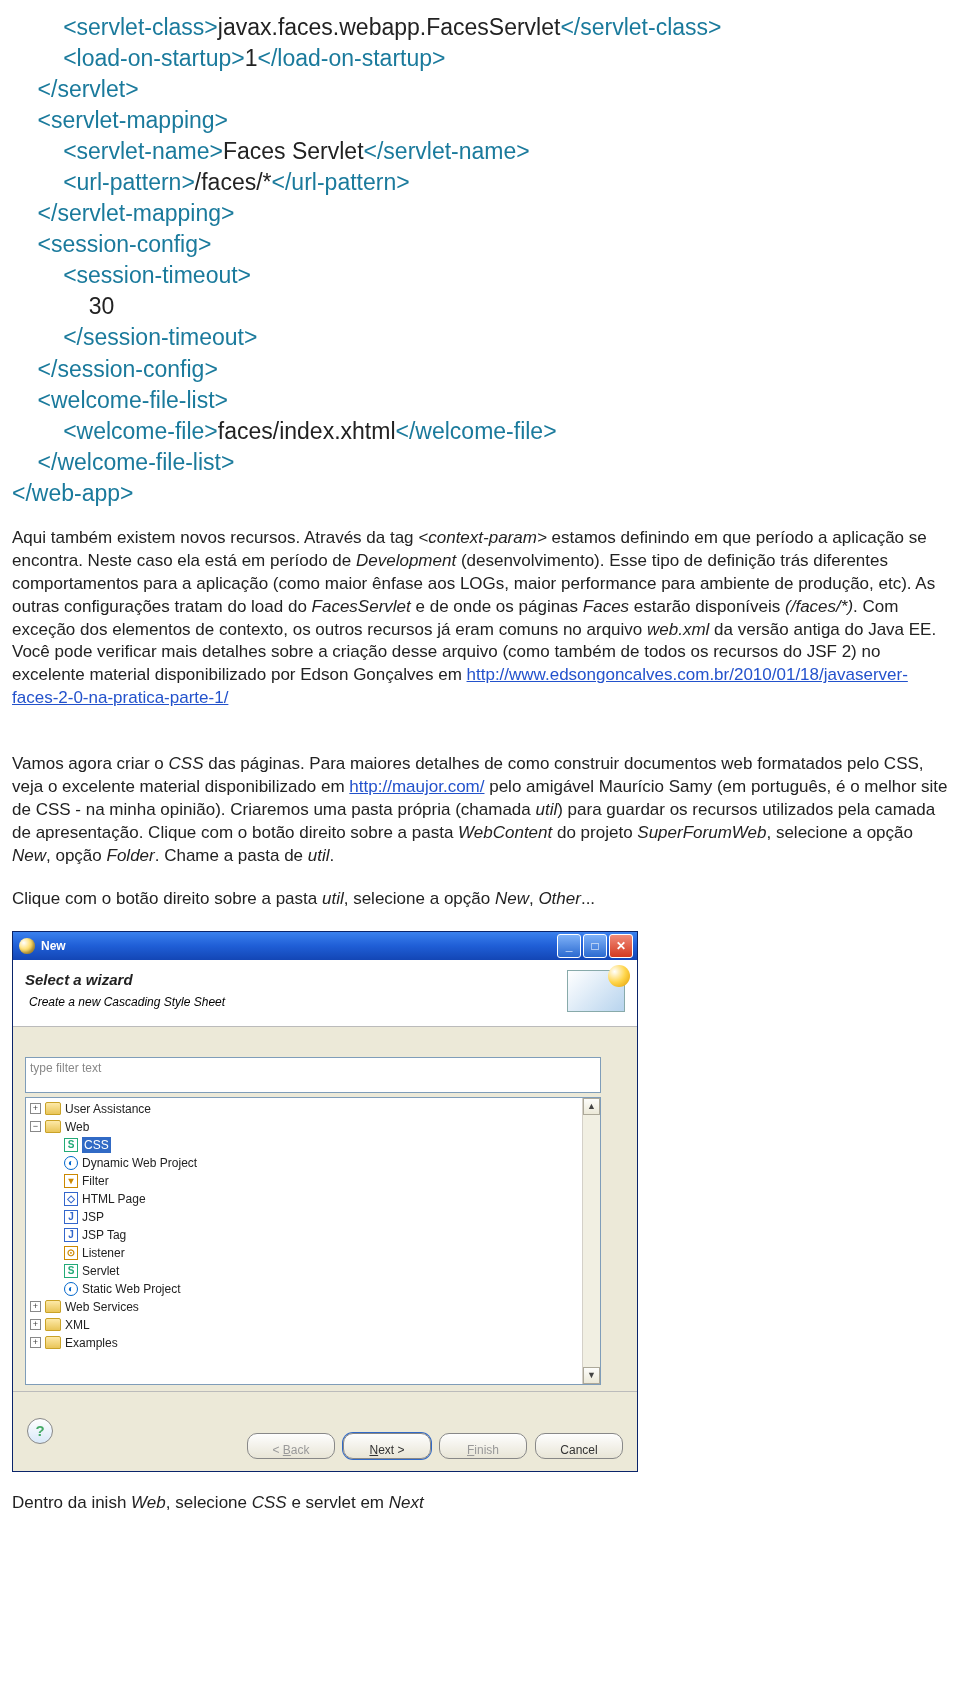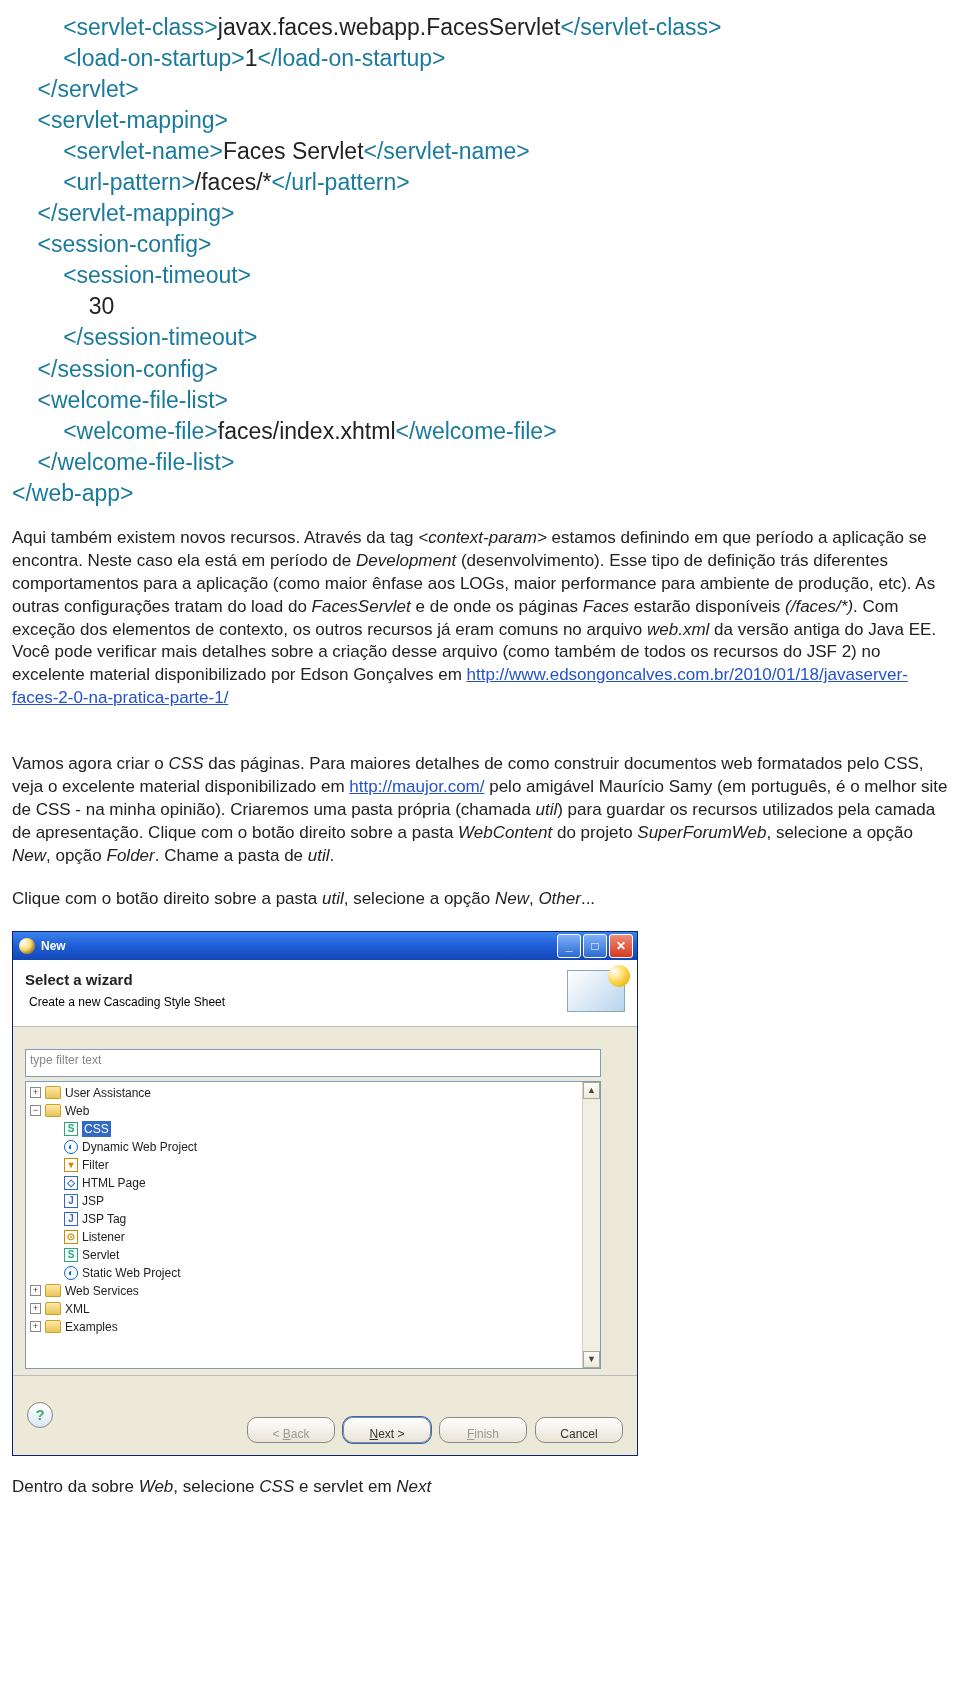--- a/index.html
+++ b/index.html
@@ -63,21 +63,21 @@
   }
   .winbtn.min, .winbtn.max { background: linear-gradient(to bottom,#7eb1f8,#2b6ad0); }
   .winbtn.close { background: linear-gradient(to bottom,#f08b7a,#d43a1f); }
   .banner {
     background: #fff;
     padding: 10px 12px 14px 12px;
     display: flex;
     align-items: flex-start;
     border-bottom: 1px solid #bbb;
   }
-  .banner .bl { flex:1; }
+  .banner .bl { flex:1;font-style:italic; }
   .banner .bt { font-size: 15px; font-weight: bold; color: #222; }
   .banner .bs { font-size: 12px; color: #000000; margin-top: 4px; margin-left: 4px;}
   .banner .bicon {
     width: 56px; height: 40px;
     background: linear-gradient(135deg,#fff,#b8d4ee);
     border: 1px solid #8aa;
     position: relative;
   }
   .banner .bicon::after{
     content:'';
@@ -85,27 +85,27 @@
     width:22px;height:22px;border-radius:50%;
     background:radial-gradient(circle at 30% 30%,#fff,#ffd54a 50%,#e09a00);
   }
   .body {
     padding: 10px 12px 6px 12px;
   }
   .lbl { font-size:12px; color:#333; }
   .lbl u { text-decoration: underline; }
   .filter {
     width: 576px;
-    height: 28px;
+    height: 36px;
     background:#fff;
     border:1px solid #7f9db9;
     color:#888;
     padding:2px 4px;
     font-size:12px;
-    margin-top:12px;
+    margin-top:20px;
     box-sizing: border-box;
   }
   .treewrap {
     width: 576px;
     height: 288px;
     border: 1px solid #7f9db9;
     background: #fff;
     margin-top: 4px;
     display:flex;
     box-sizing: border-box;
@@ -331,14 +331,14 @@
         <span><u>N</u>ext &gt;</span>
       </div>
     <div class="wbtn dis">
         <span><u>F</u>inish</span>
       </div>
     <div class="wbtn">Cancel</div>
   </div>
 </div>
 
 <div class="para">
-<span>Dentro da sobre </span><i>Web</i><span>, selecione </span><i>CSS</i><span> e servlet em </span><i>Next</i>
+<span>Dentro da inish </span><i>Web</i><span>, selecione </span><i>CSS</i><span> e servlet em </span><i>Next</i>
 </div>
 
 </body></html>

